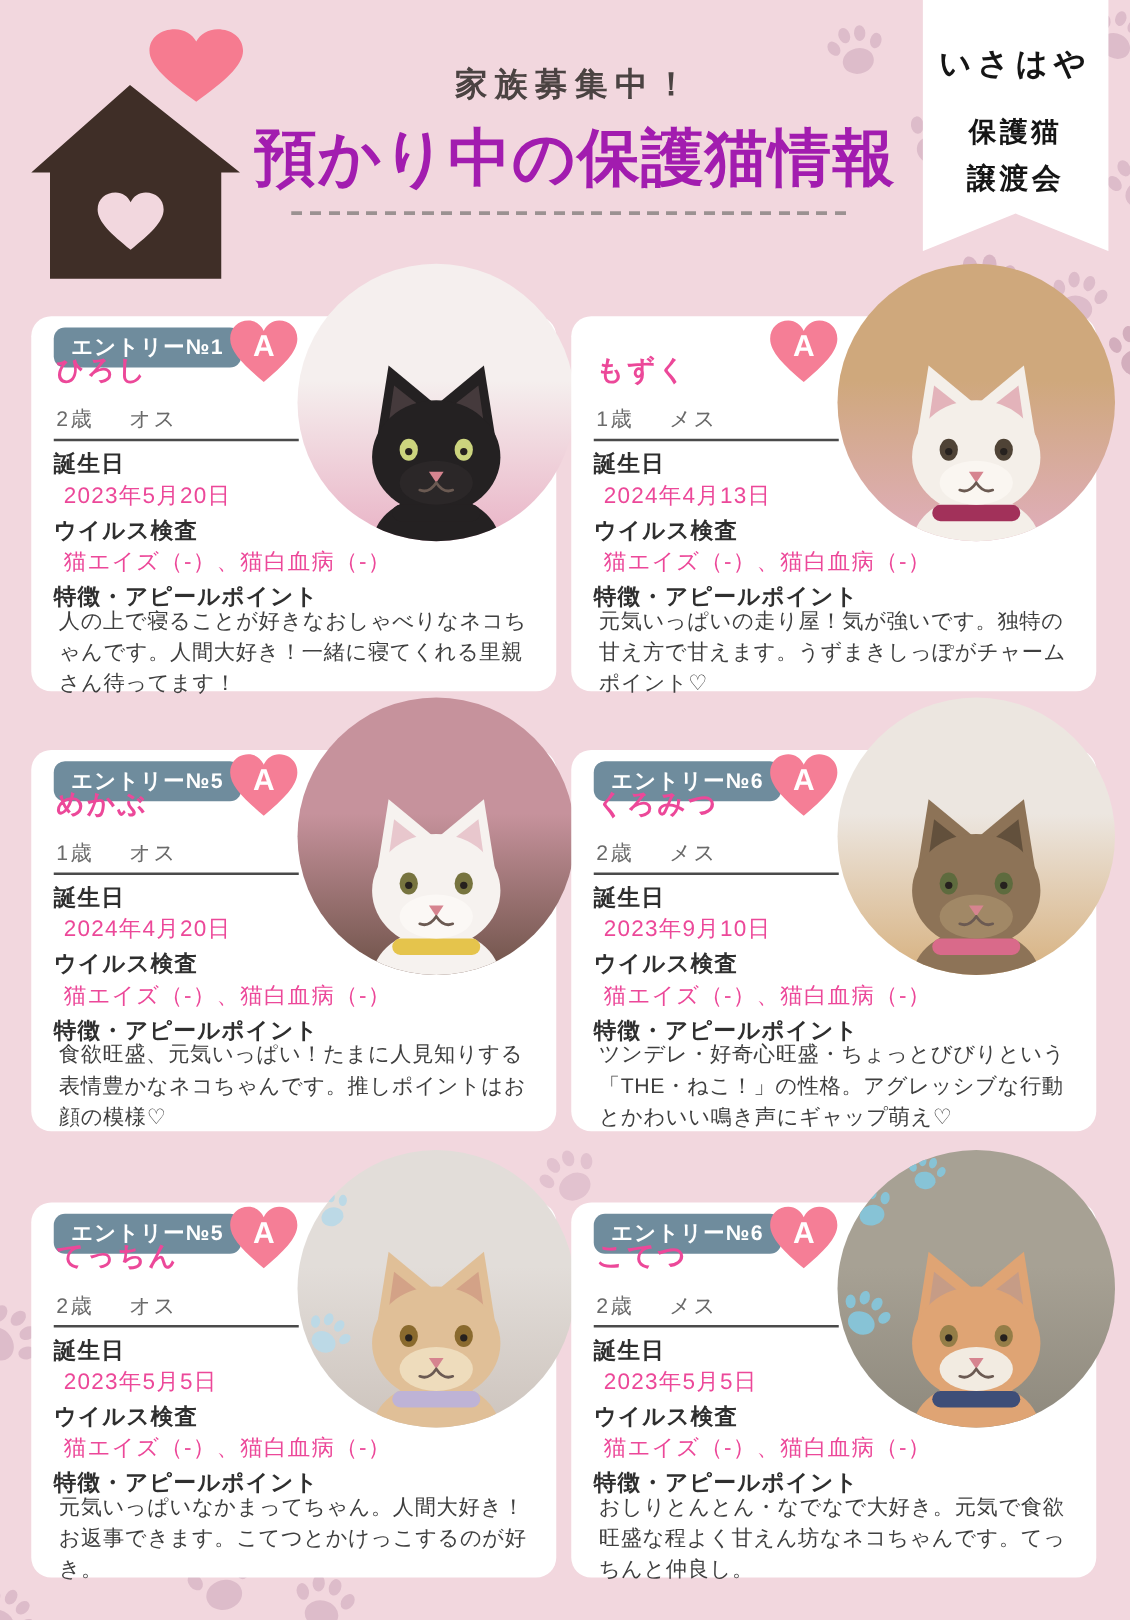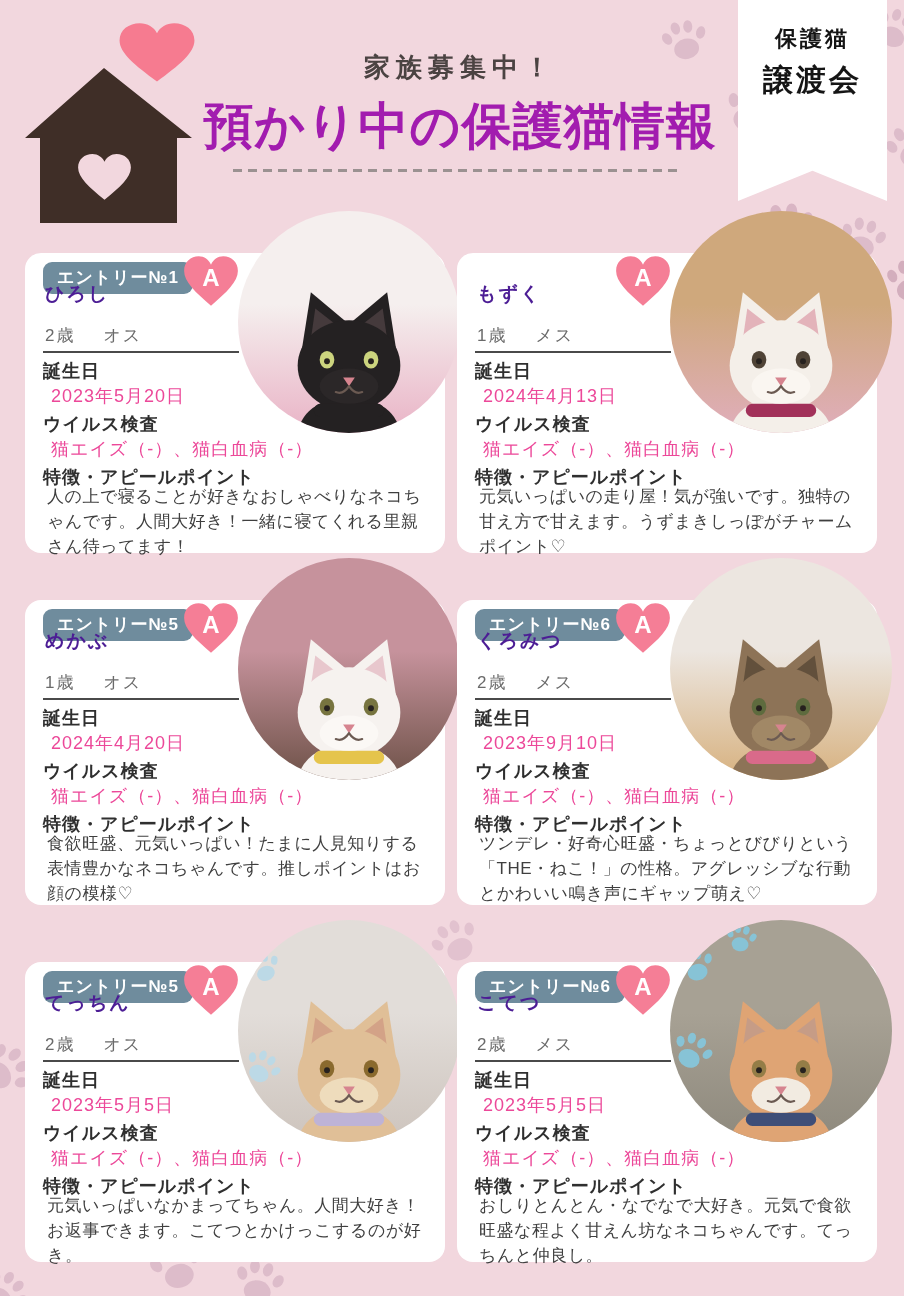--- a/index.html
+++ b/index.html
@@ -14,33 +14,33 @@
   .house-wrap{position:absolute;left:22px;top:20px;width:180px;height:212px;z-index:1;}
   .title-block{position:absolute;left:180px;top:0;width:560px;text-align:center;z-index:1;}
   .title-small{margin-top:50px;font-size:26px;font-weight:bold;letter-spacing:6px;color:#4b4342;}
   .title-main{margin-top:8px;font-size:50px;font-weight:bold;letter-spacing:1px;color:#a21caf;white-space:nowrap;}
   .dashed-divider{position:absolute;left:233px;top:169px;width:444px;height:3px;z-index:1;
     background:repeating-linear-gradient(90deg,#9b9191 0 9px,transparent 9px 15px);}
   .ribbon{position:absolute;left:738px;top:0;width:149px;height:201px;background:#ffffff;z-index:2;
     clip-path:polygon(0 0,100% 0,100% 100%,50% 85%,0 100%);text-align:center;color:#151515;}
   .ribbon-line1{margin-top:34px;font-size:25px;font-weight:bold;letter-spacing:5px;}
   .ribbon-line2{margin-top:24px;font-size:22px;font-weight:bold;letter-spacing:3px;}
-  .ribbon-line3{margin-top:6px;font-size:30px;font-weight:bold;letter-spacing:3px;}
+  .ribbon-line3{margin-top:6px;font-size:23px;font-weight:bold;letter-spacing:3px;}
 
   
   .card{position:absolute;width:420px;background:#ffffff;border-radius:16px;z-index:1;}
   .entry-badge{position:absolute;left:18px;top:9px;background:#6f8c9d;color:#fff;
     font-size:17px;font-weight:bold;letter-spacing:1px;padding:4px 14px 5px;border-radius:9px;}
   .heart-mark{position:absolute;left:158px;top:2px;width:56px;height:52px;z-index:3;}
   .heart-mark svg{position:absolute;inset:0;width:100%;height:100%;}
   .heart-fill{fill:#f57e96;}
   .heart-letter{position:absolute;left:0;right:0;top:9px;text-align:center;
     color:#fff;font-size:24px;font-weight:bold;}
-  .cat-name{position:absolute;left:20px;top:28px;margin:0;font-size:19px;font-weight:bold;
-    letter-spacing:2px;color:#4c1d95;}
+  .cat-name{position:absolute;left:20px;top:28px;margin:0;font-size:22px;font-weight:bold;
+    letter-spacing:2px;color:#ec4899;}
   .cat-agesex{position:absolute;left:20px;top:71px;font-size:17px;color:#6a6a6a;letter-spacing:2px;}
   .cat-agesex .sex{margin-left:28px;}
   .name-divider{position:absolute;left:18px;top:98px;width:196px;height:2px;background:#4a4a4a;}
   .sec-label{position:absolute;left:18px;font-size:18px;font-weight:bold;color:#2f2f2f;letter-spacing:1px;}
   .sec-value{position:absolute;left:26px;font-size:18px;color:#ec4899;letter-spacing:1px;}
   .l-birth{top:106px;} .v-birth{top:131px;}
   .l-virus{top:159px;} .v-virus{top:184px;}
   .l-feat{top:212px;}
   .features{position:absolute;left:22px;top:231px;width:384px;margin:0;font-size:17px;
     line-height:25px;color:#3f3f3f;letter-spacing:0.5px;}
@@ -155,20 +155,21 @@
     </svg>
   </div>
 
   <div class="title-block">
     <div class="title-small">家族募集中！</div>
     <div class="title-main">預かり中の保護猫情報</div>
   </div>
   <div class="dashed-divider"></div>
 
   <div class="ribbon">
+    <div class="ribbon-line1">いさはや</div>
     <div class="ribbon-line2">保護猫</div>
     <div class="ribbon-line3">譲渡会</div>
   </div>
 
   <section class="card" style="left: 25px; top: 253px; height: 300px; --bg1: #f5efee; --bg2: #e9b3c6; --fur: #242122; --fur2: #2b2728; --ear: #453a3c; --eye: #ccd47e; --collar: #242122;">
     <div class="cat-photo">
       <svg class="cat" viewBox="0 0 120 120">
           <use href="#cat-shape"></use>
         </svg>
     </div>

